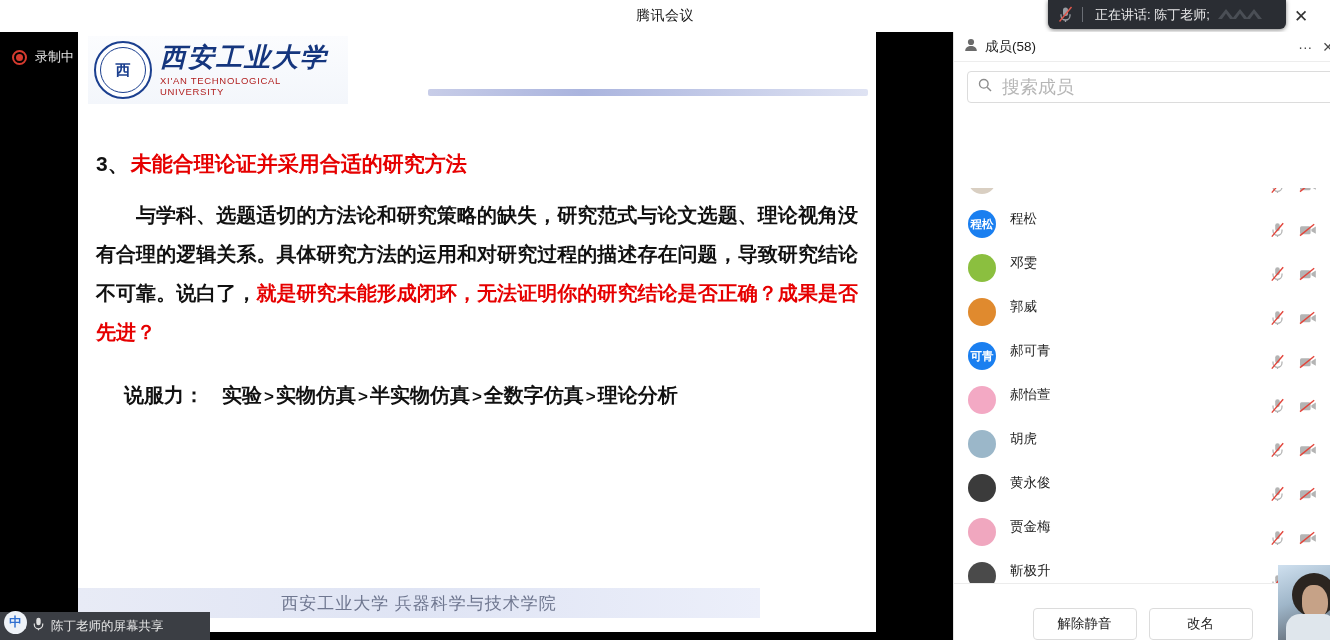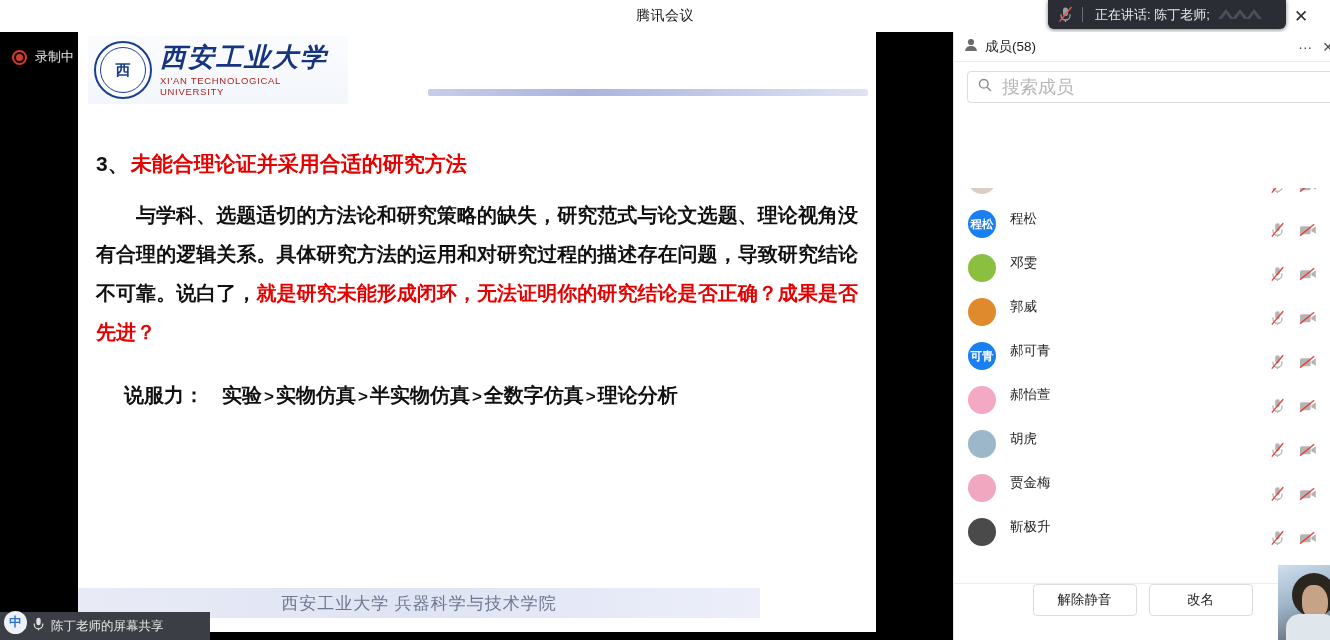--- a/index.html
+++ b/index.html
@@ -276,21 +276,21 @@
   .picons {
     position: absolute; right: 14px; top: 0; height: 44px;
     display: flex; align-items: center; gap: 14px;
   }
 
   .panel-footer {
     position: absolute; left: 0; bottom: 0;
     width: 377px; height: 57px;
     border-top: 1px solid #ececec;
     background: #fff;
-    display: flex; align-items: flex-start; justify-content: center;
+    display: flex; align-items: flex-end; justify-content: center;
     gap: 12px;
     box-sizing: border-box;
   }
   .pf-btn {
     min-width: 74px; height: 30px;
     border: 1px solid #dcdcdc; border-radius: 4px;
     background: #fff;
     font-size: 13.5px; color: #222;
     display: flex; align-items: center; justify-content: center;
     padding: 0 14px;
@@ -570,20 +570,37 @@
                   <line x1="1.8" y1="14.6" x2="13.2" y2="1.2" stroke="#e2443a" stroke-width="1.4"></line>
                 </svg></span>
               <span><svg width="18" height="14" viewBox="0 0 18 14">
                   <rect x="1" y="3.2" width="10.6" height="8" rx="1.5" fill="#b4b4b4"></rect>
                   <path d="M12.4 6.2 L16.8 3.6 L16.8 10.8 L12.4 8.2 Z" fill="#b4b4b4"></path>
                   <line x1="1" y1="12.6" x2="15.2" y2="1.2" stroke="#e2443a" stroke-width="1.4"></line>
                 </svg></span>
             </div>
           </div>
           <div class="prow">
+            <div class="avatar" style="background: rgb(59, 59, 59);"></div>
+            <div class="pname">黄永俊</div>
+            <div class="picons">
+              <span><svg width="15" height="16" viewBox="0 0 15 16">
+                  <rect x="5.2" y="1.2" width="4.6" height="8" rx="2.3" fill="#b4b4b4"></rect>
+                  <path d="M3 7.6v1.2a4.5 4.5 0 0 0 9 0V7.6" stroke="#b4b4b4" stroke-width="1.3" fill="none"></path>
+                  <line x1="7.5" y1="13.3" x2="7.5" y2="15" stroke="#b4b4b4" stroke-width="1.3"></line>
+                  <line x1="1.8" y1="14.6" x2="13.2" y2="1.2" stroke="#e2443a" stroke-width="1.4"></line>
+                </svg></span>
+              <span><svg width="18" height="14" viewBox="0 0 18 14">
+                  <rect x="1" y="3.2" width="10.6" height="8" rx="1.5" fill="#b4b4b4"></rect>
+                  <path d="M12.4 6.2 L16.8 3.6 L16.8 10.8 L12.4 8.2 Z" fill="#b4b4b4"></path>
+                  <line x1="1" y1="12.6" x2="15.2" y2="1.2" stroke="#e2443a" stroke-width="1.4"></line>
+                </svg></span>
+            </div>
+          </div>
+          <div class="prow">
             <div class="avatar" style="background: rgb(240, 167, 191);"></div>
             <div class="pname">贾金梅</div>
             <div class="picons">
               <span><svg width="15" height="16" viewBox="0 0 15 16">
                   <rect x="5.2" y="1.2" width="4.6" height="8" rx="2.3" fill="#b4b4b4"></rect>
                   <path d="M3 7.6v1.2a4.5 4.5 0 0 0 9 0V7.6" stroke="#b4b4b4" stroke-width="1.3" fill="none"></path>
                   <line x1="7.5" y1="13.3" x2="7.5" y2="15" stroke="#b4b4b4" stroke-width="1.3"></line>
                   <line x1="1.8" y1="14.6" x2="13.2" y2="1.2" stroke="#e2443a" stroke-width="1.4"></line>
                 </svg></span>
               <span><svg width="18" height="14" viewBox="0 0 18 14">

